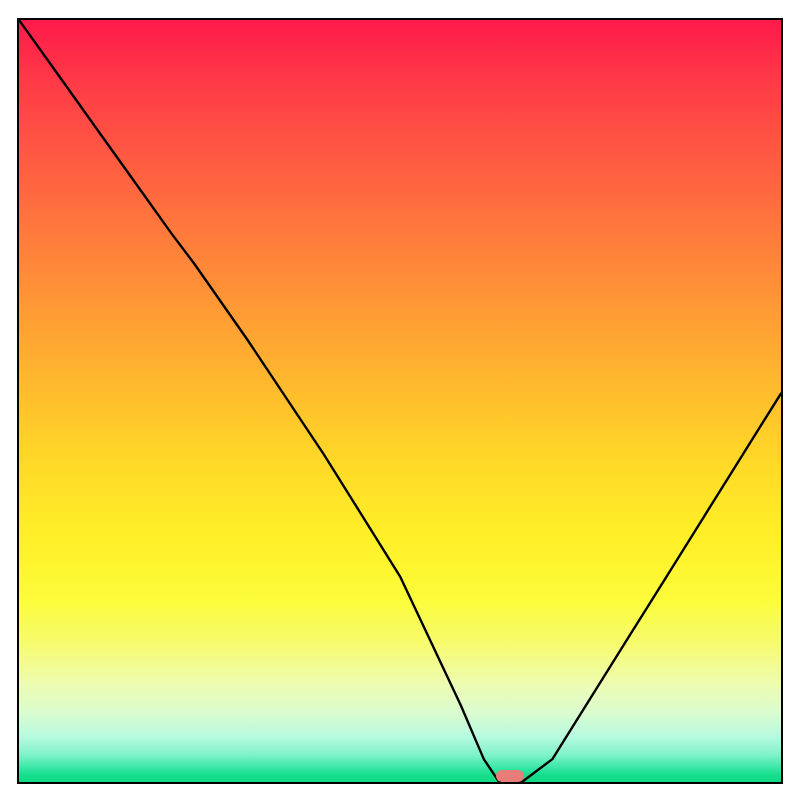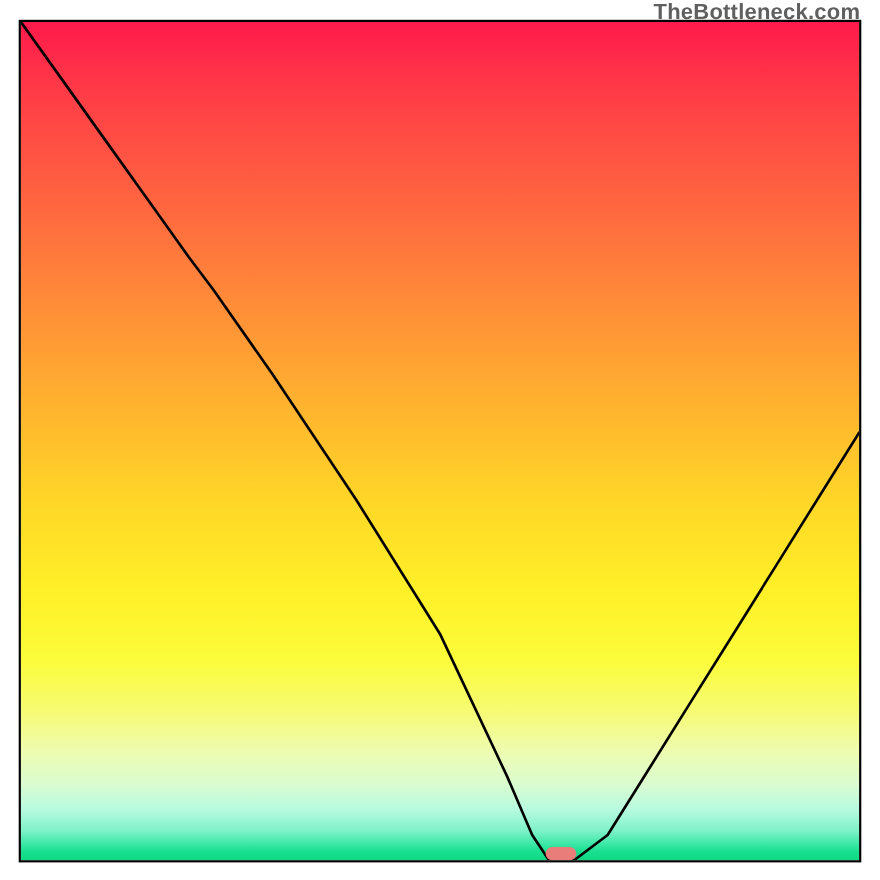--- a/index.html
+++ b/index.html
@@ -73,21 +73,20 @@
     font-weight: 600;
     color: #5f5f5f;
     letter-spacing: 0.2px;
   }
 </style>
 </head>
 <body>
 
 <div class="frame">
 
-  <div class="watermark">TheBottleneck.com</div>
 
   <div class="plot-area">
     <div class="gradient"></div>
 
     <svg class="curve" viewBox="0 0 762 762" preserveAspectRatio="none">
       <path id="curve-path" d="M0.0 0.0 L38.1 53.3 L76.2 106.7 L114.3 160.0 L152.4 213.4 L175.3 243.8 L228.6 320.0 L304.8 434.3 L381.0 556.3 L442.0 685.8 L464.8 739.1 L480.1 762.0 L502.9 762.0 L533.4 739.1 L571.5 678.2 L609.6 617.2 L647.7 556.3 L685.8 495.3 L723.9 434.3 L762.0 373.4" fill="none" stroke="#000" stroke-width="2.4" stroke-linejoin="round" stroke-linecap="round"></path>
     </svg>
 
     <div id="marker" class="marker" style="left: 491.49px; top: 755.904px; background: rgb(232, 125, 122);"></div>
   </div>

